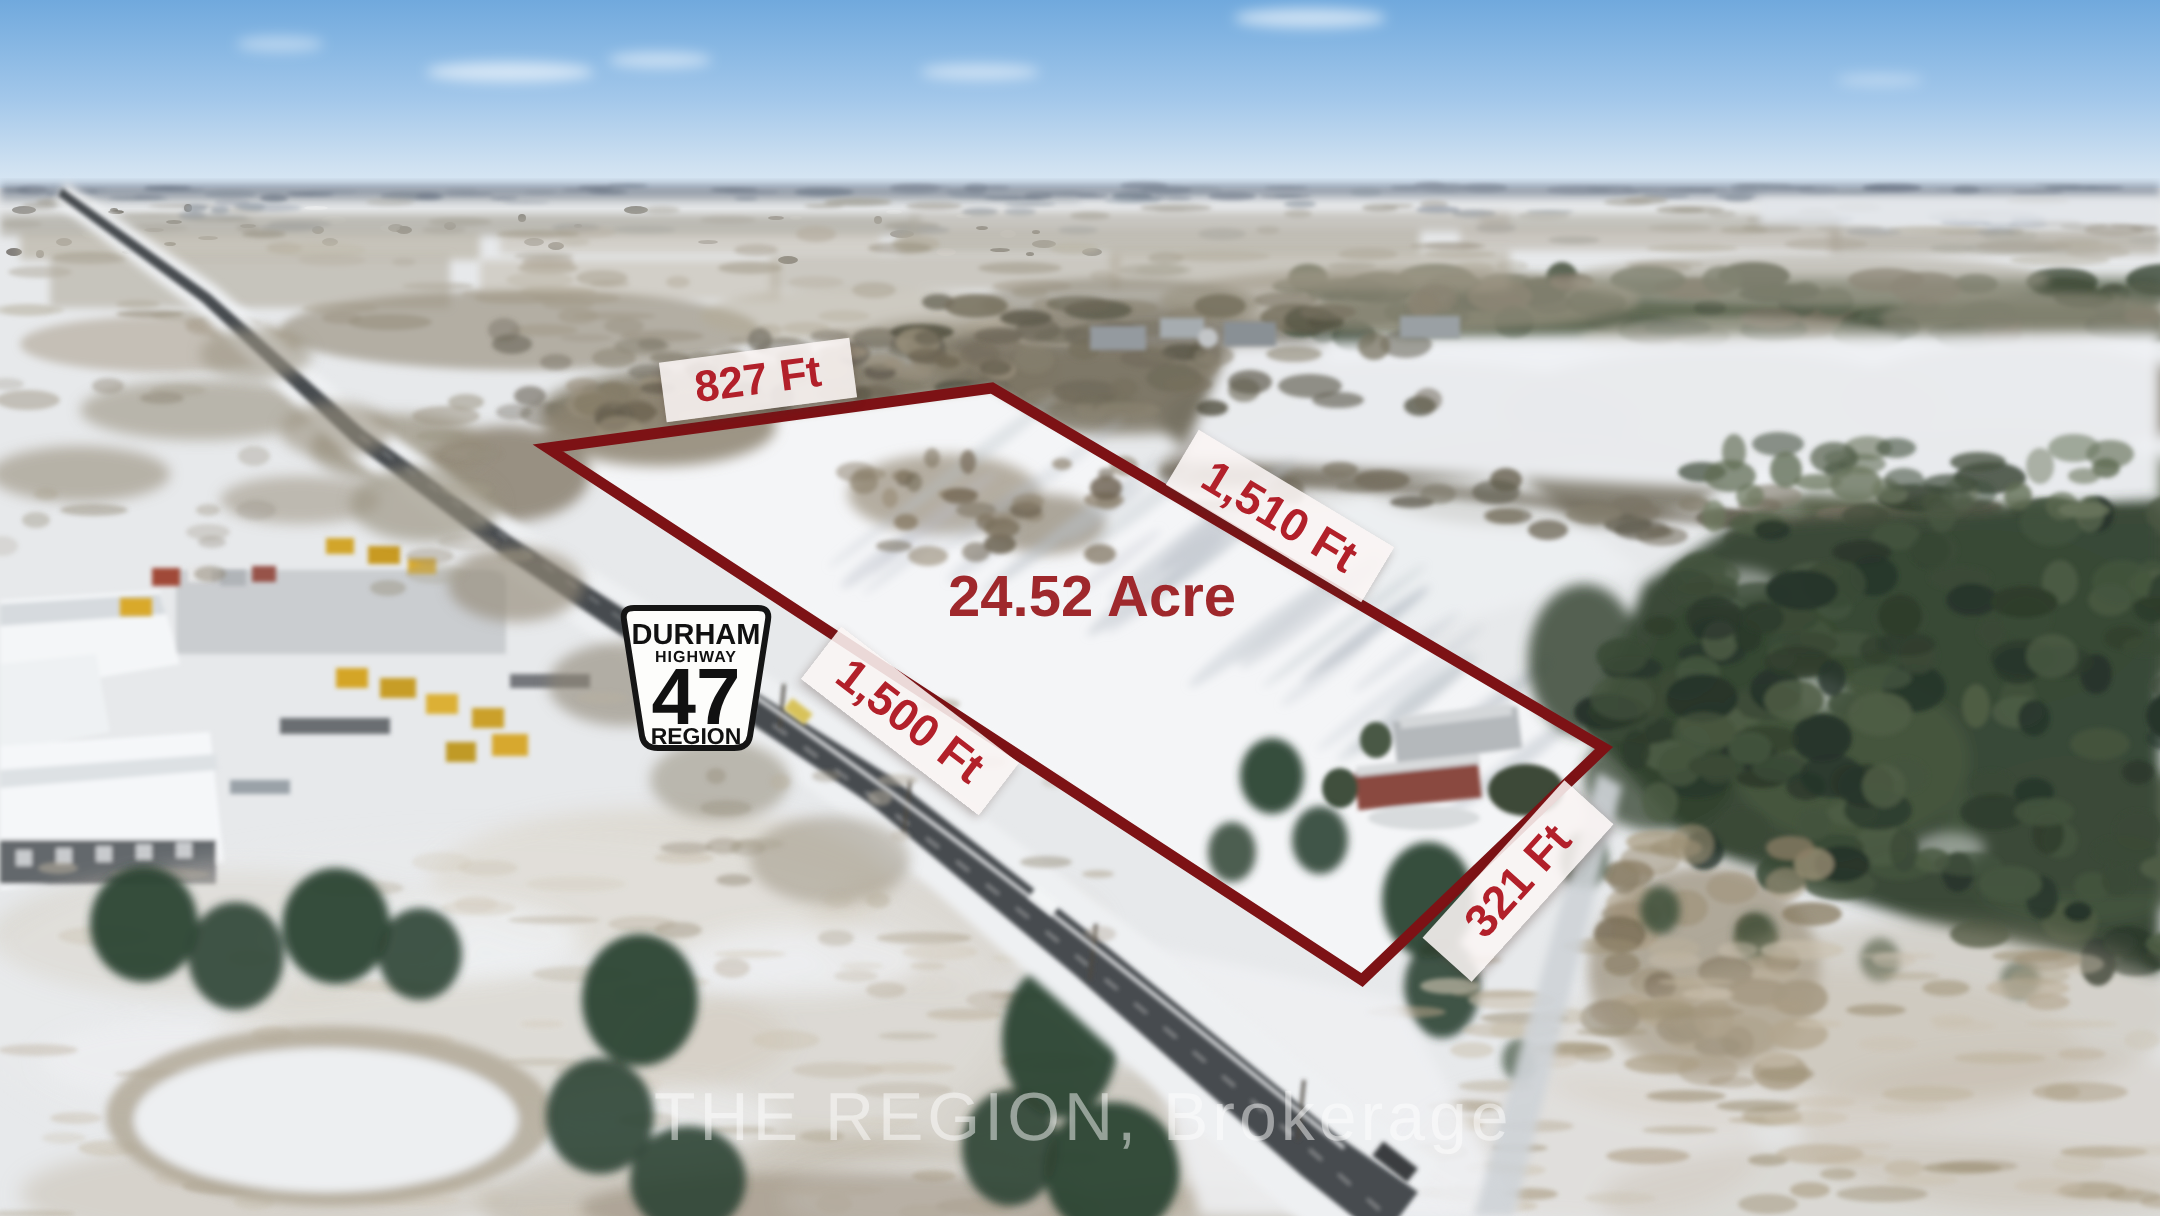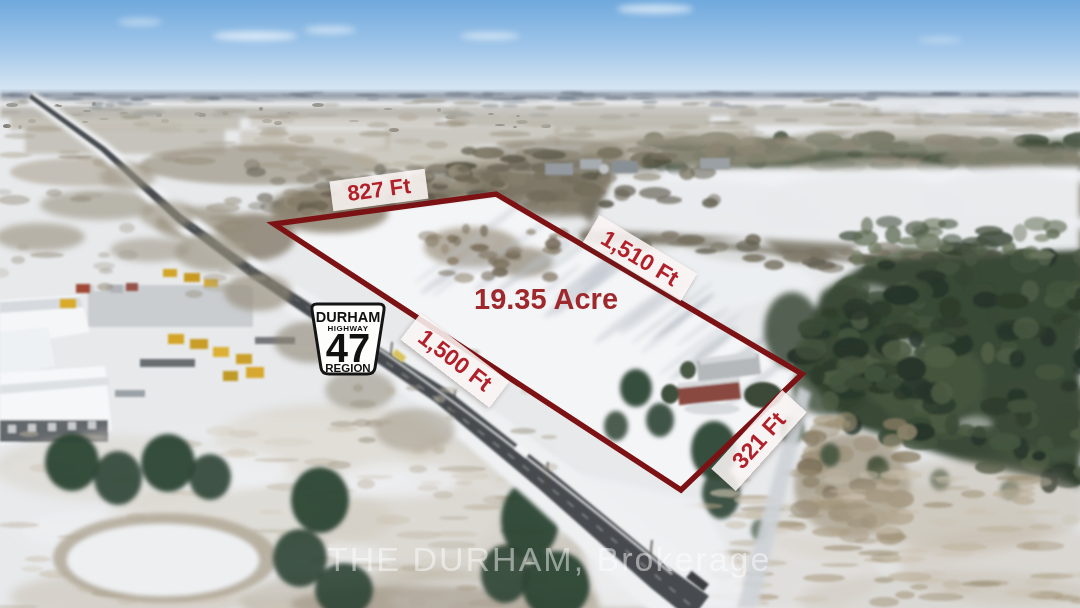--- a/index.html
+++ b/index.html
@@ -1455,24 +1455,24 @@
 <ellipse cx="550" cy="467" rx="8" ry="4" fill="#a89f8d" opacity="0.36"></ellipse>
       </g>
 
   <polygon points="274,224 496,194 802,374 681,490" fill="none" stroke="#7d1215" stroke-width="5.5" stroke-linejoin="miter"></polygon>
 </svg>
 
 <div class="lbl" style="left:331px;top:175px;width:96px;height:30px;font-size:22px;transform:rotate(-7.5deg);">827 Ft</div>
 <div class="lbl" style="left:583px;top:242px;width:114px;height:32px;font-size:23px;transform:rotate(31deg);">1,510 Ft</div>
 <div class="lbl" style="left:399px;top:344px;width:112px;height:33px;font-size:23px;transform:rotate(37.5deg);">1,500 Ft</div>
 <div class="lbl" style="left:706px;top:424px;width:106px;height:33px;font-size:23px;transform:rotate(-48deg);">321 Ft</div>
-<div id="acre" style="left:474px;top:283px;font-size:29px;color:#9f282c;">19.35 Acre</div>
+<div id="acre" style="left:474px;top:283px;font-size:29px;color:#9f282c;">24.52 Acre</div>
 
 <svg style="position:absolute;left:306px;top:298px;" width="84" height="84" viewBox="0 0 84 84">
   <path d="M 11,6 L 73,6 Q 79,6 78,12 L 69,70 Q 68,76 61,76 L 23,76 Q 16,76 15,70 L 6,12 Q 5,6 11,6 Z" fill="#fdfdfb" stroke="#151515" stroke-width="3"></path>
   <text x="42" y="24" text-anchor="middle" font-family="Liberation Sans,sans-serif" font-weight="bold" font-size="14.5" fill="#111">DURHAM</text>
   <text x="42" y="33" text-anchor="middle" font-family="Liberation Sans,sans-serif" font-weight="bold" font-size="8" fill="#111" letter-spacing="0.5">HIGHWAY</text>
   <text x="42" y="64" text-anchor="middle" font-family="Liberation Sans,sans-serif" font-weight="bold" font-size="40" fill="#111">47</text>
   <text x="42" y="74" text-anchor="middle" font-family="Liberation Sans,sans-serif" font-weight="bold" font-size="11.5" fill="#111">REGION</text>
 </svg>
 
-<div id="wm" style="left:327px;top:540px;font-size:34px;letter-spacing:2px;">THE DURHAM, Brokerage</div>
+<div id="wm" style="left:327px;top:540px;font-size:34px;letter-spacing:2px;">THE REGION, Brokerage</div>
 </div>
 
 </body></html>

